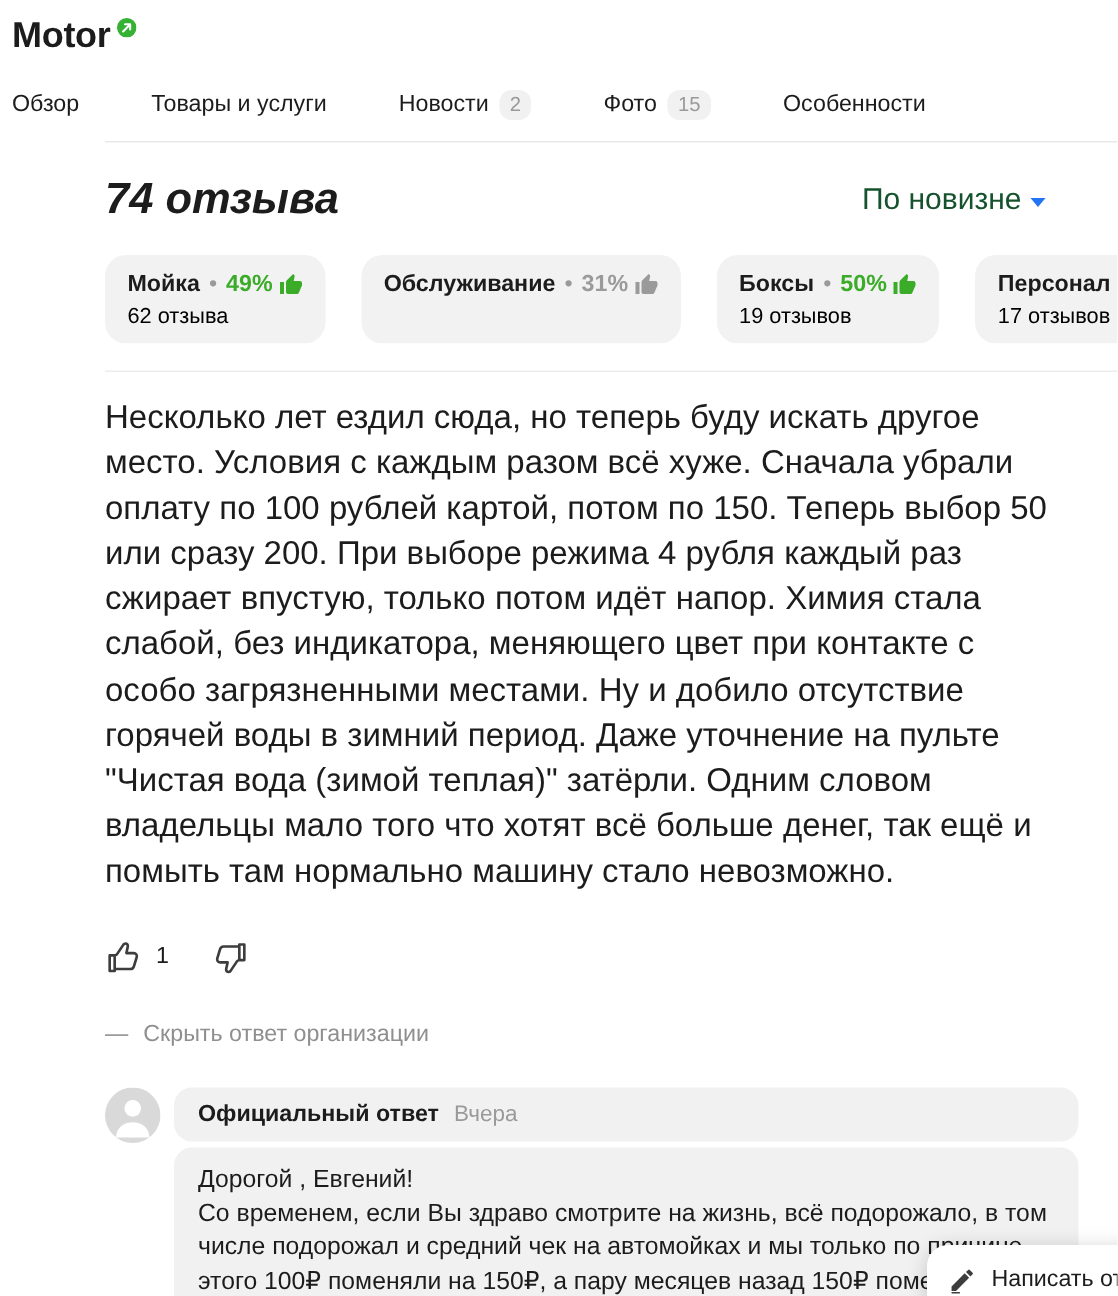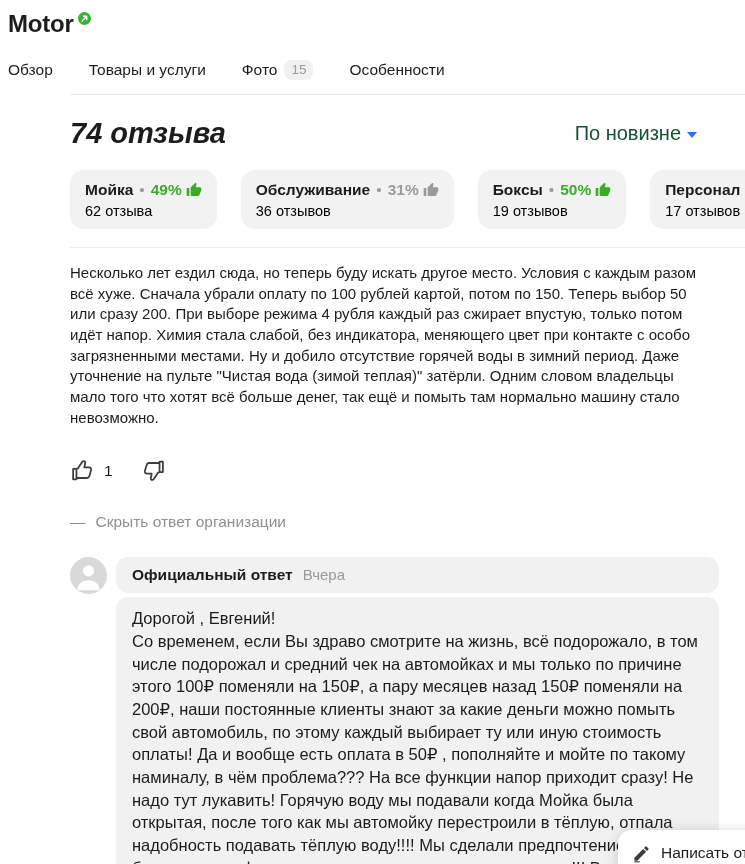--- a/index.html
+++ b/index.html
@@ -6,21 +6,21 @@
   html,body { width:745px; height:864px; overflow:hidden; background:#fff;
     font-family:"Liberation Sans","DejaVu Sans",sans-serif; color:#1c1c1c; }
   .page { position:relative; width:745px; height:864px; overflow:hidden; }
 
   
   .biz-header { padding:10px 8px 0 8px; display:flex; align-items:flex-start; }
   .biz-title { font-size:24px; font-weight:700; letter-spacing:-.2px; }
   .verified { width:13px; height:13px; margin:2px 0 0 4px; }
 
   
-  .tabs { display:flex; align-items:center; gap:36px; padding:22px 8px 0 8px; }
+  .tabs { display:flex; align-items:center; gap:48px; padding:22px 8px 0 8px; }
   .tab { display:flex; align-items:center; gap:7px; cursor:pointer; position:relative;
     font-size:15.5px; color:#1c1c1c; padding-bottom:14px; white-space:nowrap; }
   .tab .badge { background:#f1f1f1; color:#9a9a9a; font-size:13.5px; border-radius:8px;
     padding:2px 7px; line-height:1.2; }
   .tab.active { color:#2374f2; }
   .tab.active .underline { position:absolute; left:-2px; bottom:0; height:4px; width:58px;
     background:#2374f2; border-radius:3px; }
   .tabs-divider { border:none; border-top:1px solid #e9e9e9; margin:0 0 0 70px; }
 
   
@@ -37,21 +37,21 @@
   .aspect-top { display:flex; align-items:center; gap:6px; font-size:15.5px; }
   .aspect-name { font-weight:700; color:#1c1c1c; }
   .aspect-dot { color:#9a9a9a; }
   .aspect-score { display:flex; align-items:center; gap:4px; color:#9a9a9a; font-weight:700; }
   .aspect-score[data-variant="positive"] { color:#3aac28; }
   .aspect-score svg { width:16px; height:16px; fill:currentColor; }
   .aspect-count { font-size:14.5px; color:#000000; margin-top:4px; }
   .aspects-divider { border:none; border-top:1px solid #ececec; margin:18px 0 0 70px; }
 
   
-  .review-text { padding:15px 36px 0 70px; font-size:15px; line-height:1.375; color:#1c1c1c; }
+  .review-text { padding:15px 36px 0 70px; font-size:22px; line-height:1.375; color:#1c1c1c; }
   .review-actions { display:flex; align-items:center; gap:28px; padding:30px 0 0 70px; }
   .vote { display:flex; align-items:center; gap:9px; cursor:pointer; color:#3d3d3d; }
   .vote svg { width:25px; height:25px; stroke:#3d3d3d; fill:none; stroke-width:1.7;
     stroke-linecap:round; stroke-linejoin:round; }
   .vote .cnt { font-size:15.5px; color:#1c1c1c; }
   .vote.down svg { transform:rotate(180deg); }
 
   .hide-reply { display:flex; align-items:center; gap:10px; padding:30px 0 0 70px;
     color:#8f8f8f; font-size:15.5px; cursor:pointer; }
 
@@ -88,20 +88,24 @@
   </div>
 
   <div class="tabs">
     <div class="tab">
       <span>Обзор</span>
     </div>
     <div class="tab">
       <span>Товары и услуги</span>
     </div>
     <div class="tab">
+      <span>Новости</span>
+      <span class="badge">2</span>
+    </div>
+    <div class="tab">
       <span>Фото</span>
       <span class="badge">15</span>
     </div>
     <div class="tab">
       <span>Особенности</span>
     </div>
   </div>
   <hr class="tabs-divider">
 
   <div class="reviews-head">
@@ -132,21 +136,20 @@
       <div class="aspect-top">
         <span class="aspect-name">Обслуживание</span>
         <span class="aspect-dot">•</span>
         <span class="aspect-score" data-variant="neutral">
           <span>31%</span>
           <svg viewBox="0 0 24 24">
               <path d="M1 21h4V9H1v12zM23 10c0-1.1-.9-2-2-2h-6.31l.95-4.57.03-.32c0-.41-.17-.79-.44-1.06L14.17 1 7.59 7.59C7.22 7.95 7 8.45 7 9v10c0 1.1.9 2 2 2h9c.83 0 1.54-.5 1.84-1.22l3.02-7.05c.09-.23.14-.47.14-.73v-2z"></path>
             </svg>
         </span>
       </div>
-      <div class="aspect-count">36 отзывов</div>
     </div>
 
     <div class="aspect">
       <div class="aspect-top">
         <span class="aspect-name">Боксы</span>
         <span class="aspect-dot">•</span>
         <span class="aspect-score" data-variant="positive">
           <span>50%</span>
           <svg viewBox="0 0 24 24">
               <path d="M1 21h4V9H1v12zM23 10c0-1.1-.9-2-2-2h-6.31l.95-4.57.03-.32c0-.41-.17-.79-.44-1.06L14.17 1 7.59 7.59C7.22 7.95 7 8.45 7 9v10c0 1.1.9 2 2 2h9c.83 0 1.54-.5 1.84-1.22l3.02-7.05c.09-.23.14-.47.14-.73v-2z"></path>

